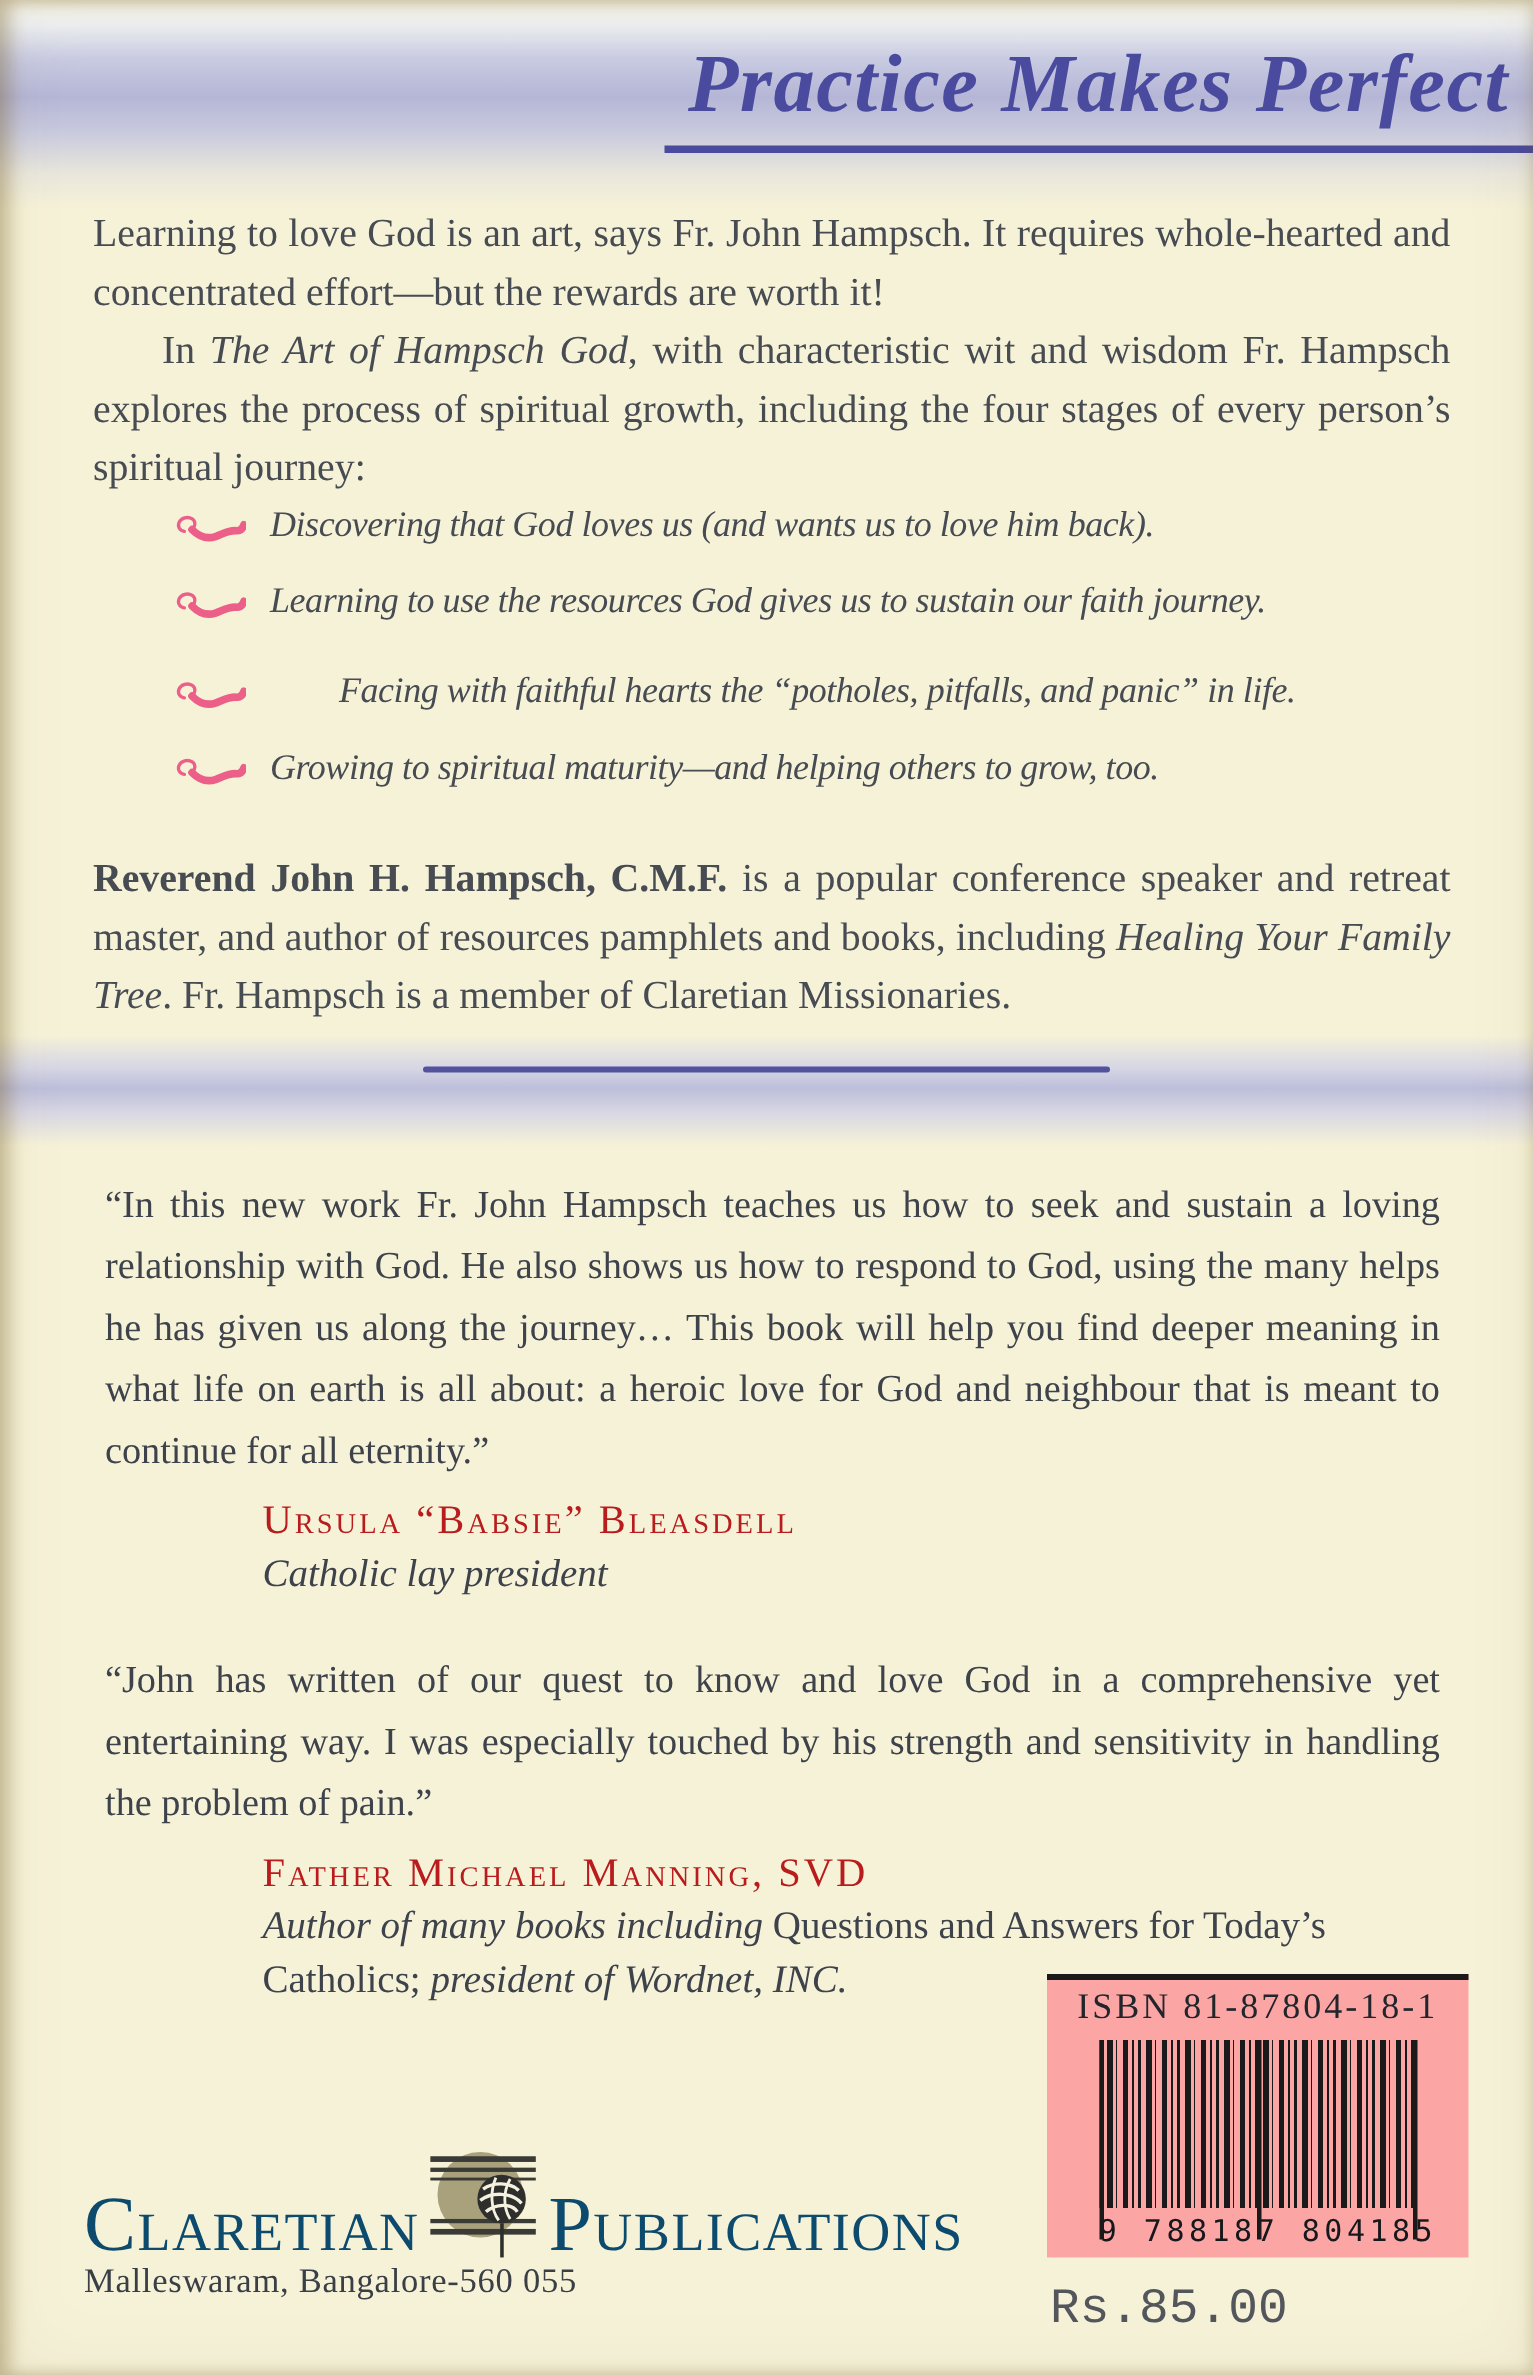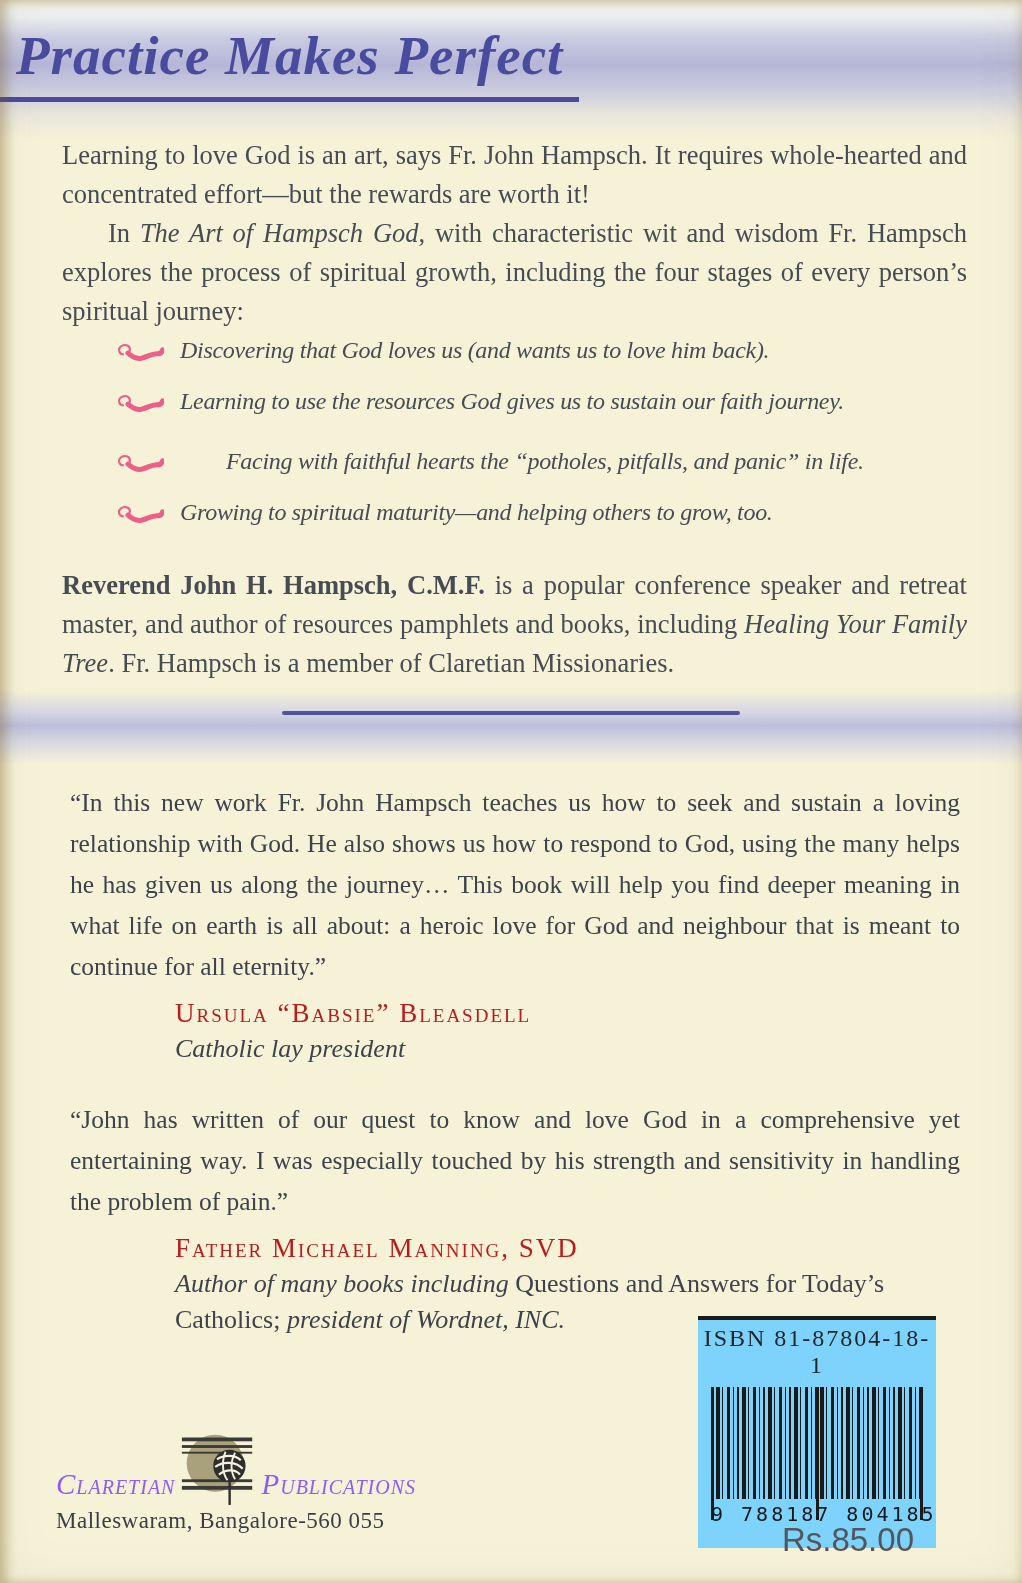--- a/index.html
+++ b/index.html
@@ -26,21 +26,21 @@
     position:absolute;top:690px;left:0;right:0;height:74px;
     background:linear-gradient(180deg,var(--background-cream,#f6f2d8) 0%,#d6d6e5 30%,
       #bdbeda 48%,#d8d7e3 70%,var(--background-cream,#f6f2d8) 100%);
   }
   .divider-line{
     width:458px;height:4px;margin:21px auto 0;
     background:var(--divider-purple,#53539d);border-radius:2px;
   }
   
   .title{
-    position:absolute;top:24px;left:0;right:0;margin:0;text-align:left;
+    position:absolute;top:24px;left:0;right:0;margin:0;text-align:right;
     font-style:italic;font-weight:700;font-size:55px;letter-spacing:1px;
     color:var(--title-purple,#4a4a9e);
   }
   .title .underlined{
     display:inline-block;padding:0 16px 10px 16px;
     border-bottom:5px solid var(--title-purple,#4a4a9e);
   }
   
   .para{
     margin:0;font-size:26.5px;line-height:39px;text-align:justify;
@@ -67,22 +67,22 @@
   .endorsements{position:absolute;top:782px;left:70px;width:890px;}
   .quote{margin:0;font-size:25.5px;line-height:41px;text-align:justify;color:#3e434b;}
   .quote.q2{margin-top:32px;}
   .attr{margin:8px 0 0 105px;}
   .attr-name{
     font-variant:small-caps;font-size:27px;letter-spacing:2px;color:#b91c1c;line-height:36px;
   }
   .attr-title{font-size:26px;line-height:36px;color:#3e434b;}
   
   .isbn-box{
-    position:absolute;left:698px;top:1316px;width:238px;background:#7dd3fc;
-    border-top:4px solid var(--barcode-black,#1a1a1a);padding-bottom:22px;
+    position:absolute;left:698px;top:1316px;width:281px;background:#fca5a5;
+    border-top:4px solid var(--barcode-black,#1a1a1a);padding-bottom:6px;
   }
   .isbn-text{
     margin-top:5px;text-align:center;font-size:24px;letter-spacing:2px;color:#22262b;
   }
   .barcode{position:relative;width:212px;margin:8px auto 0;}
   .bars{
     height:112px;
     background:repeating-linear-gradient(90deg,
       var(--barcode-black,#1a1a1a) 0 2px,transparent 2px 5px,
       var(--barcode-black,#1a1a1a) 5px 9px,transparent 9px 11px,
@@ -91,29 +91,29 @@
       var(--barcode-black,#1a1a1a) 22px 23px,transparent 23px 26px);
   }
   .guard{position:absolute;top:0;width:3px;height:133px;background:var(--barcode-black,#1a1a1a);}
   .g1{left:0}.g2{left:50%;margin-left:-1px}.g3{right:0}
   .barcode-digits{
     margin-top:3px;text-align:center;
     font-family:"DejaVu Sans Mono","Liberation Mono",monospace;
     font-size:20px;letter-spacing:3px;color:#16181b;line-height:24px;white-space:nowrap;
   }
   .price{
-    position:absolute;left:700px;top:1521px;width:214px;text-align:right;
-    font-family:Liberation Sans, sans-serif;
+    position:absolute;left:700px;top:1521px;width:214px;text-align:left;
+    font-family:Liberation Mono, monospace;
     font-size:33px;color:#53575c;
   }
   
   .publisher{position:absolute;left:56px;top:1424px;}
   .pub-row{display:flex;align-items:flex-end;}
   .pub-name{
-    font-variant:small-caps;font-size:29px;letter-spacing:1px;color:#8b5cf6;line-height:44px;font-style:italic;
+    font-variant:small-caps;font-size:52px;letter-spacing:1px;color:#0c4a6e;line-height:44px;
   }
   .pub-logo{display:inline-block;margin:0 5px -2px 5px;}
   .pub-logo svg{display:block;width:76px;height:84px;}
   .pub-address{font-size:23px;color:#3a3f46;margin-top:2px;letter-spacing:0.5px;}
 </style>
 </head>
 <body>
 
 <div class="page">
 

